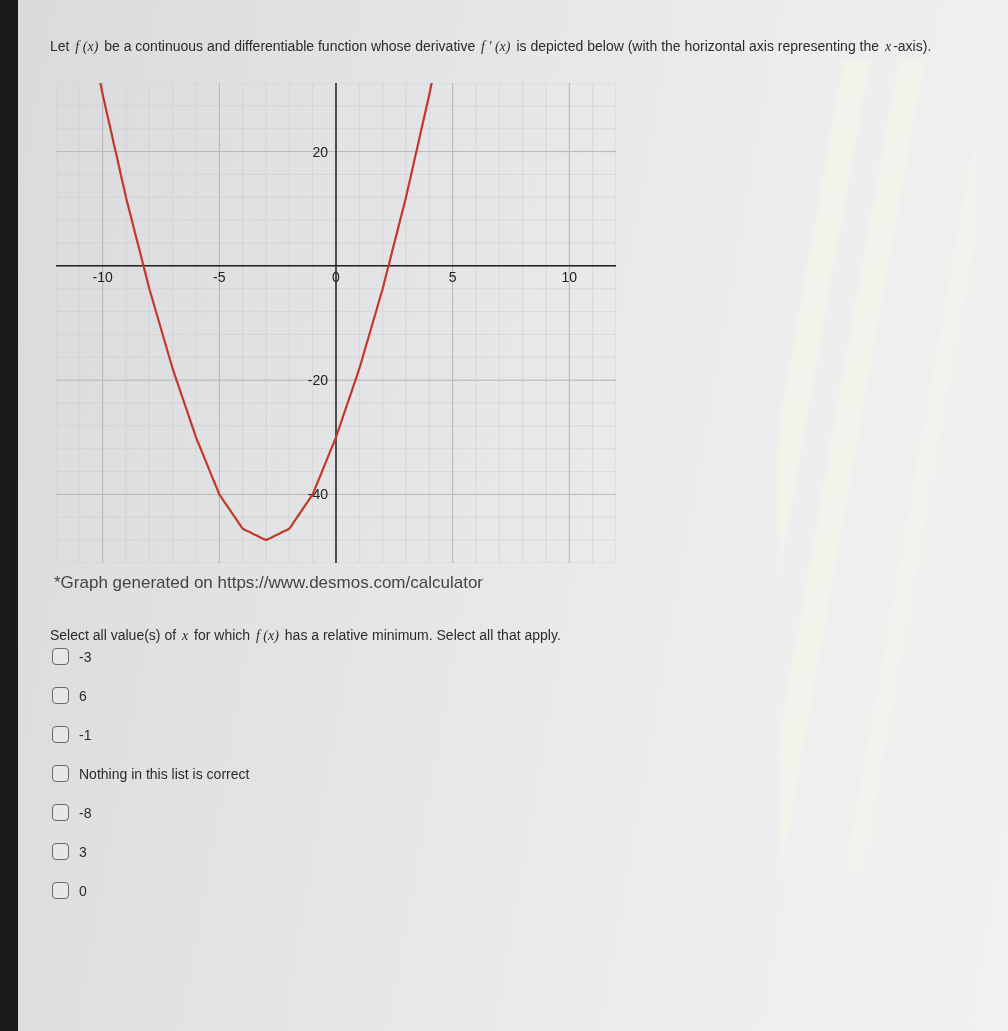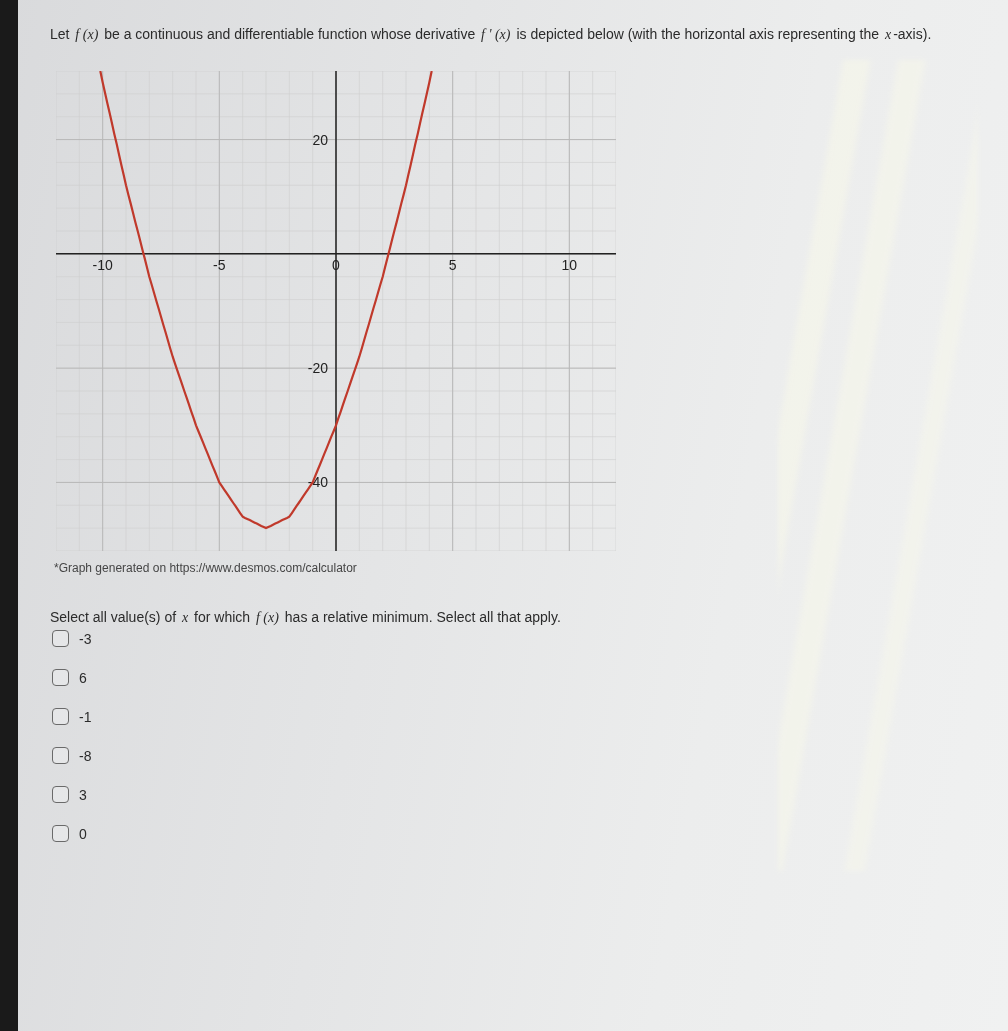--- a/index.html
+++ b/index.html
@@ -11,26 +11,26 @@
     padding: 24px 40px 24px 50px;
     font-size: 14px;
     position: relative;
   }
   .dark-edge {
     position: absolute;
     left: 0; top: 0; bottom: 0;
     width: 18px;
     background: #1a1a1a;
   }
-  .question-text { line-height: 1.5; margin-bottom: 26px; }
+  .question-text { line-height: 1.5; margin-bottom: 26px; margin-top: 12px; }
   .question-text .math { font-style: italic; font-family: "Times New Roman", serif; padding: 0 2px; }
   .chart-wrap { margin-left: 6px; margin-bottom: 10px; }
   svg.chart { display: block; }
   .caption {
-    font-size: 12px;
+    font-size: 17px;
     color: #454545;
     margin: 8px 0 34px 4px;
   }
   .instruction { margin-bottom: 4px; }
   .instruction .math { font-style: italic; font-family: "Times New Roman", serif; padding: 0 2px; }
   .options { display: flex; flex-direction: column; gap: 22px; margin-left: 2px; }
   .option-row { display: flex; align-items: center; gap: 10px; }
   .option-row input[type=checkbox] {
     width: 17px; height: 17px;
     border: 1.5px solid #6a6a6a;
@@ -153,20 +153,24 @@
     </div>
     <div class="option-row">
       <input type="checkbox" id="opt1" style="">
       <label for="opt1">6</label>
     </div>
     <div class="option-row">
       <input type="checkbox" id="opt2" style="">
       <label for="opt2">-1</label>
     </div>
     <div class="option-row">
+      <input type="checkbox" id="opt3" style="">
+      <label for="opt3">Nothing in this list is correct</label>
+    </div>
+    <div class="option-row">
       <input type="checkbox" id="opt4" style="">
       <label for="opt4">-8</label>
     </div>
     <div class="option-row">
       <input type="checkbox" id="opt5" style="">
       <label for="opt5">3</label>
     </div>
     <div class="option-row">
       <input type="checkbox" id="opt6" style="">
       <label for="opt6">0</label>

